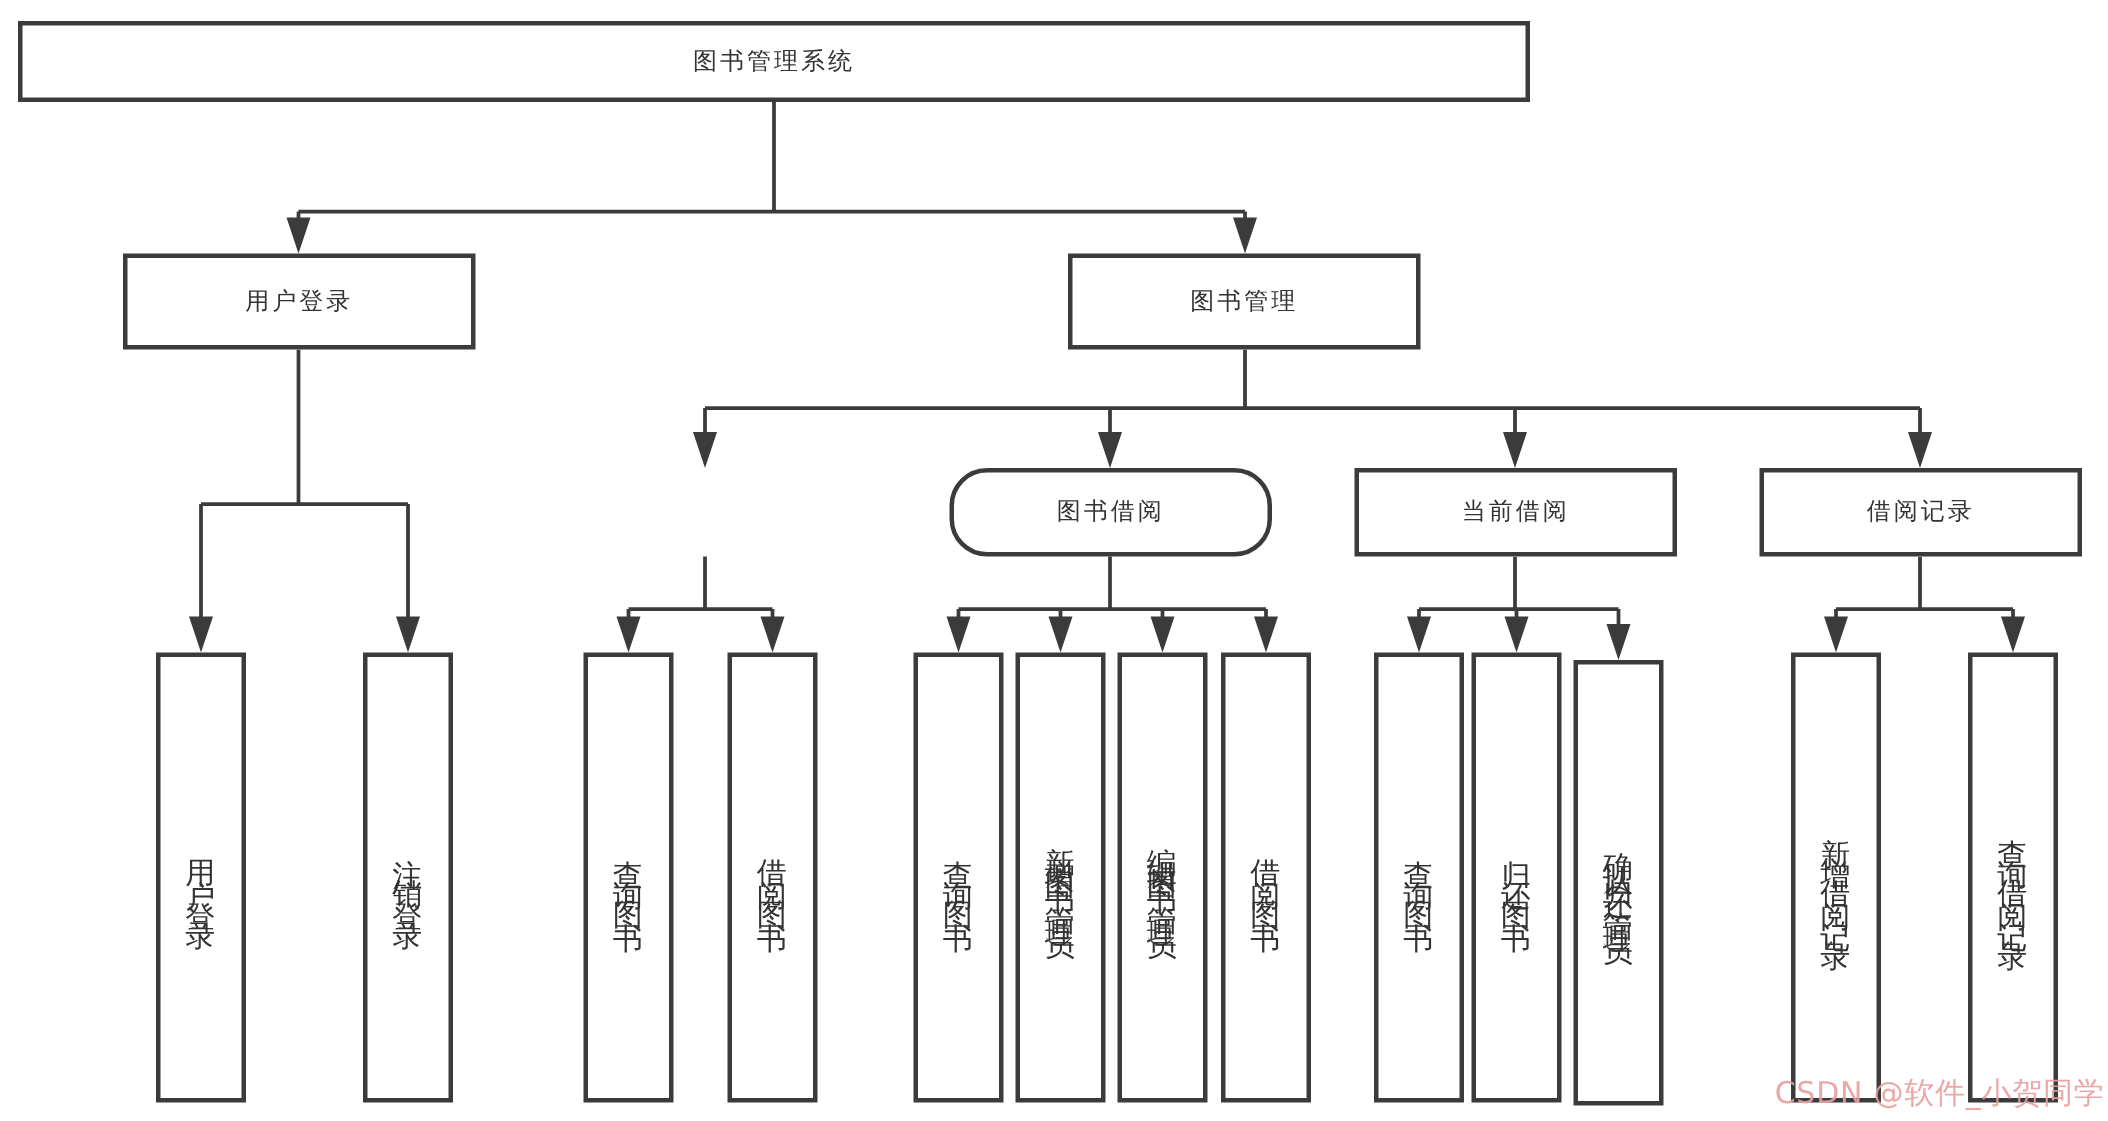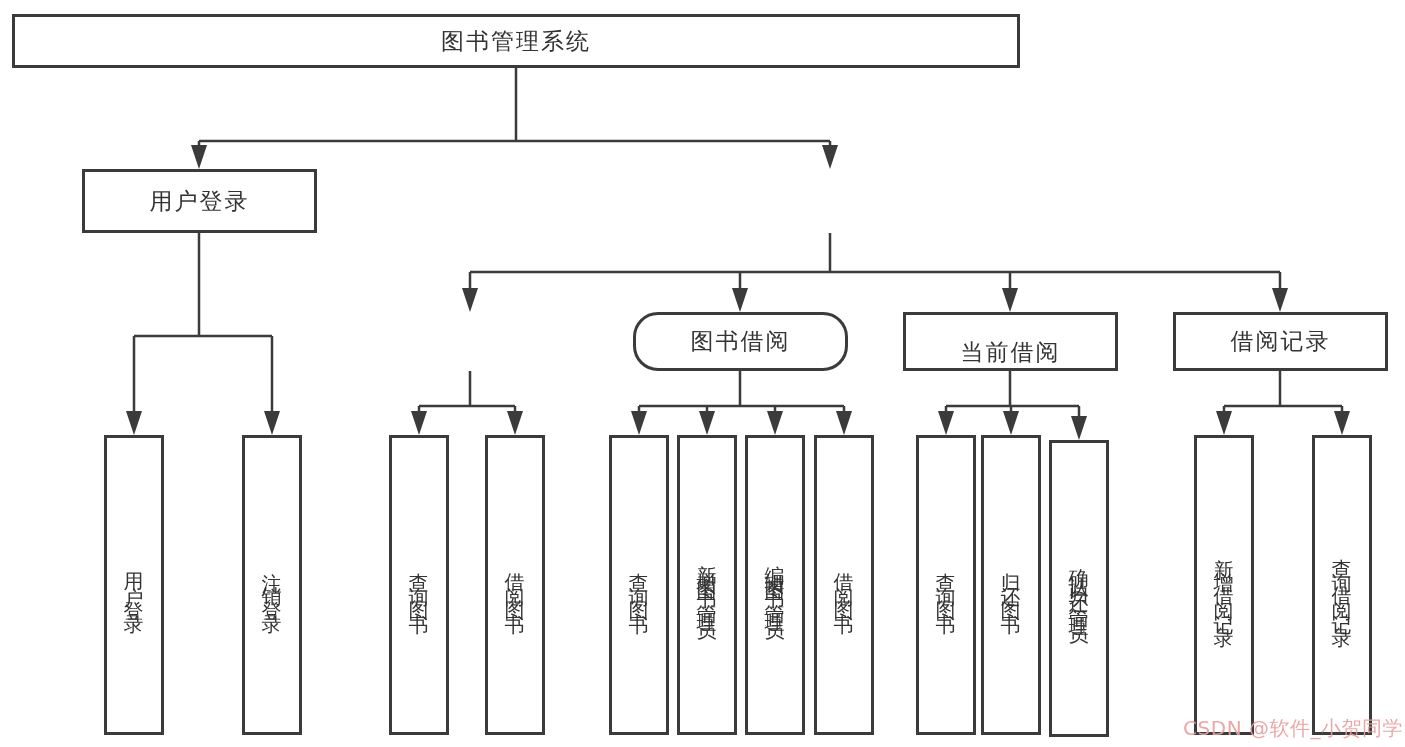--- a/index.html
+++ b/index.html
@@ -7,33 +7,33 @@
     position:relative; width:1405px; height:747px; background:#ffffff;
     font-family:"DejaVu Sans","Liberation Sans",sans-serif; overflow:hidden;
   }
   .connectors { position:absolute; left:0; top:0; width:1405px; height:747px; }
   .box {
     position:absolute; box-sizing:border-box; background:#ffffff;
     border:3px solid #3b3b3b; color:#333333;
     display:flex; align-items:center; justify-content:center;
     z-index:2; text-align:center;
   }
-  .hbox { font-size:23px; letter-spacing:2px; white-space:nowrap; }
+  .hbox { font-size:16px; letter-spacing:2px; white-space:nowrap; }
   .vbox {
     writing-mode:vertical-rl; text-orientation:mixed;
     font-size:20px; letter-spacing:14px; line-height:1;
   }
   .vbox.tight { letter-spacing:8px; }
   
   .root  { left:12px;  top:14px;  width:1008px; height:54px; }
   .n-ulogin { left:82px;  top:169px; width:235px; height:64px; }
   .n-bmgmt  { left:712px; top:169px; width:235px; height:64px; }
   .l3 { top:312px; width:215px; height:59px; }
   .n-newrec { left:363px; }  .n-borrow { left:633px;border-radius:25px; }
-  .n-current{ left:903px;align-items:flex-end; }  .n-records{ left:1173px; }
+  .n-current{ left:903px; }  .n-records{ left:1173px; }
   .leaf { top:435px; width:60px; height:300px; }
   .lf-a1 { left:104px; } .lf-a2 { left:242px; }
   .lf-b1 { left:389px; } .lf-b2 { left:485px; }
   .lf-c1 { left:609px; } .lf-c2 { left:677px; } .lf-c3 { left:745px; } .lf-c4 { left:814px; }
   .lf-d1 { left:916px; } .lf-d2 { left:981px; } .lf-d3 { left:1049px; top:440px; height:297px; }
   .lf-e1 { left:1194px; } .lf-e2 { left:1312px; }
   .watermark {
     position:absolute; left:1158px; top:715px; width:245px; z-index:5;
     font-size:20px; color:rgba(233,158,158,0.92); text-align:right;
     letter-spacing:0.5px; white-space:nowrap;
@@ -73,20 +73,23 @@
              M1071 416 L1087 416 L1079 440 Z
              M1216 411 L1232 411 L1224 435 Z  M1334 411 L1350 411 L1342 435 Z"></path>
   </svg>
 
   <div class="box hbox root">
     <span>图书管理系统</span>
   </div>
 
   <div class="box hbox n-ulogin">
     <span>用户登录</span>
+  </div>
+  <div class="box hbox n-bmgmt">
+    <span>图书管理</span>
   </div>
 
   <div class="box hbox l3 n-borrow">
     <span>图书借阅</span>
   </div>
   <div class="box hbox l3 n-current">
     <span>当前借阅</span>
   </div>
   <div class="box hbox l3 n-records">
     <span>借阅记录</span>

